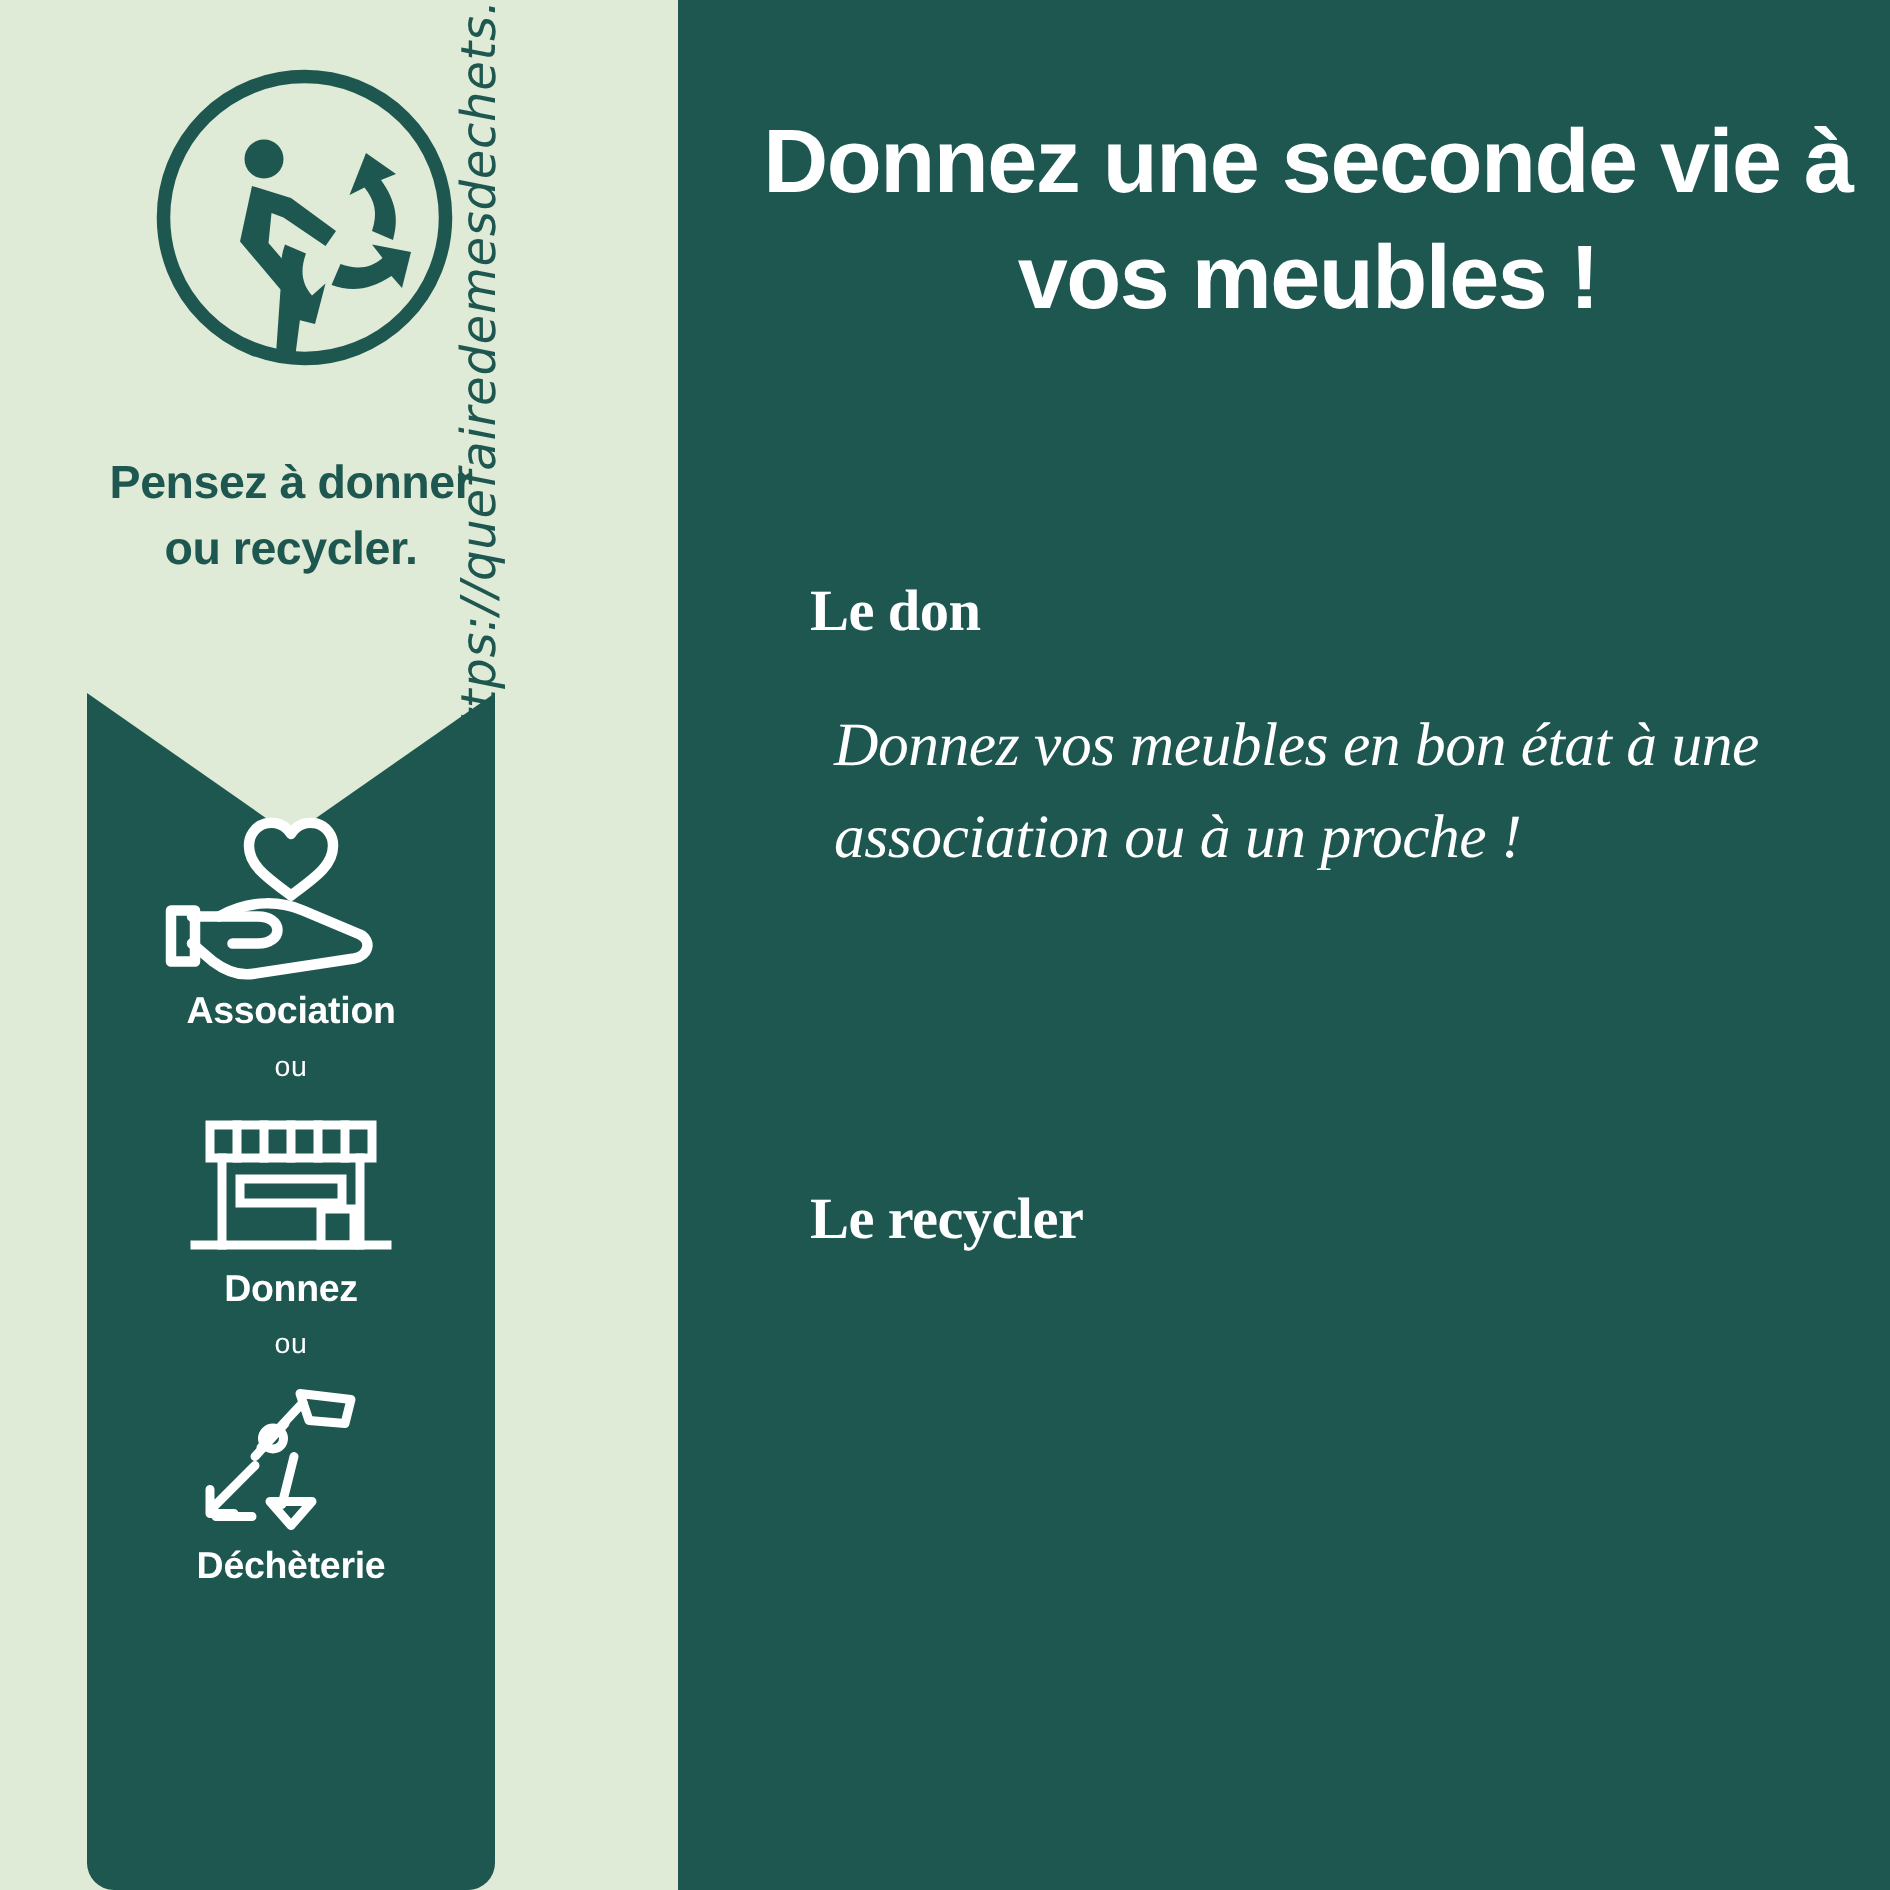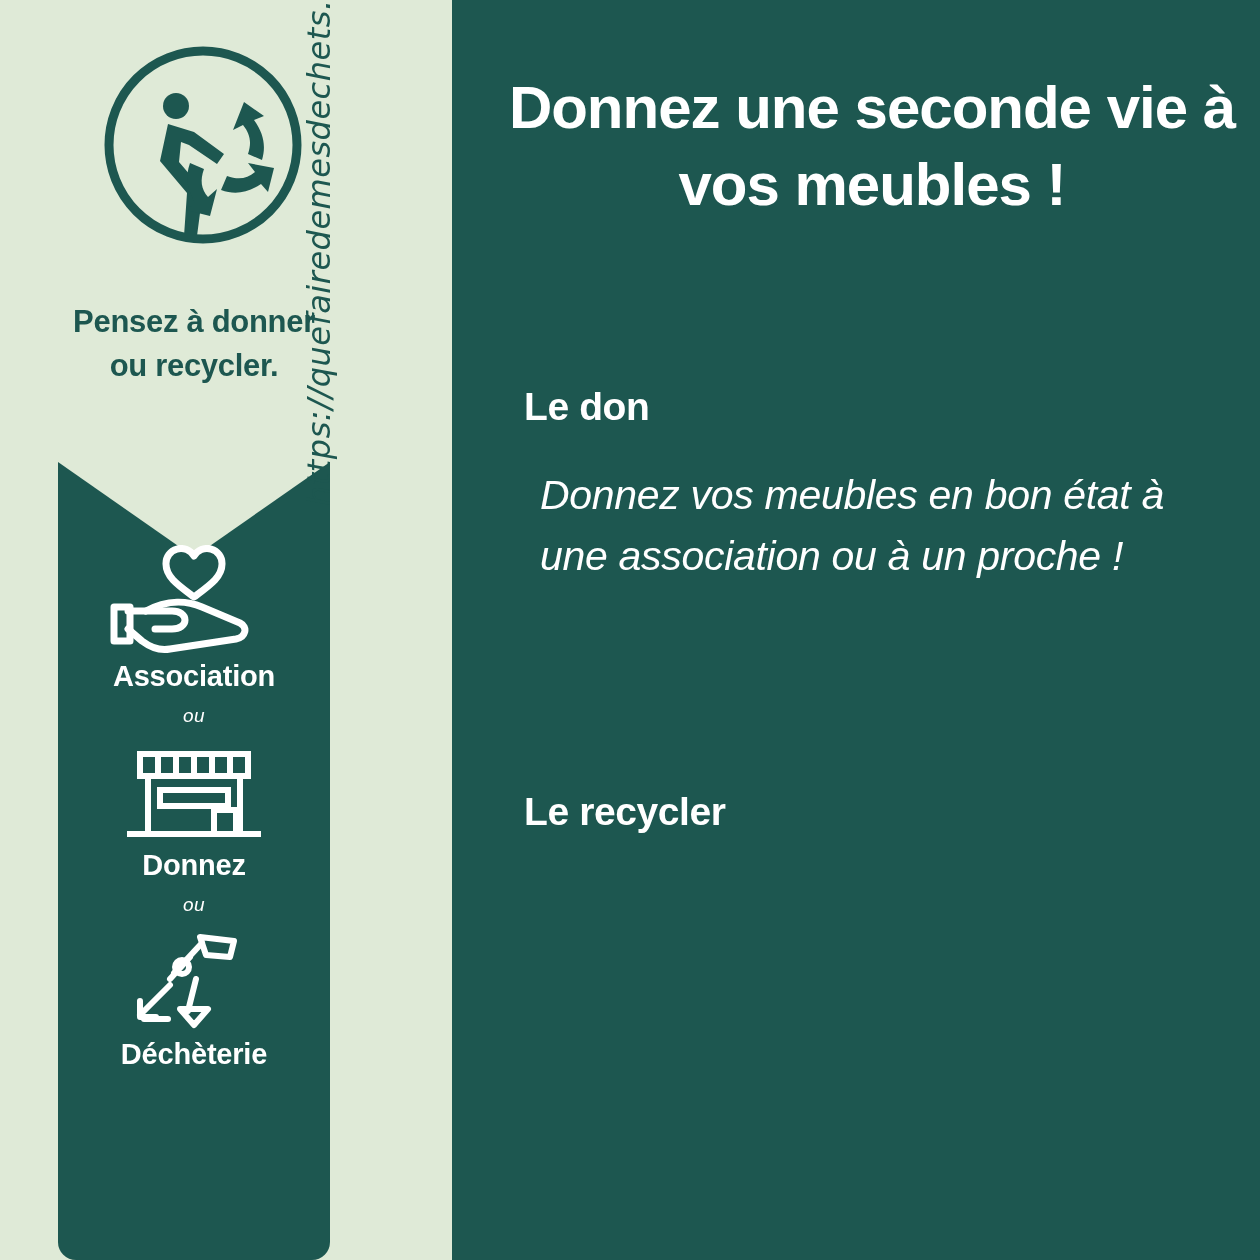--- a/index.html
+++ b/index.html
@@ -76,28 +76,27 @@
   .step {
     margin: 0 0 6px 0;
   }
   .step-icon {
     height: 104px;
     display: flex;
     align-items: center;
     justify-content: center;
   }
   .step-label {
-    font-size: 29px;
+    font-size: 25px;
     font-weight: bold;
     letter-spacing: -0.2px;
     margin-top: 8px;
   }
   .step-sep {
     font-size: 19px;
-    font-style: italic;
     margin: 12px 0 10px 0;
     letter-spacing: 0.5px;
   }
   
   .url-vertical {
     position: absolute;
     left: 300px;
     top: 506px;
     width: 620px;
     transform: rotate(-90deg);
@@ -125,22 +124,23 @@
     top: 70px;
     width: 780px;
     text-align: center;
     font-size: 60px;
     font-weight: bold;
     line-height: 1.28;
     letter-spacing: -1px;
   }
   .section {
     position: absolute;
-    left: 72px;
+    left: 88px;
     width: 720px;
+    font-family: Liberation Serif, serif;
   }
   .section.don { top: 385px; }
   .section.recyclage { top: 790px; }
   .section-title {
     font-size: 39px;
     font-weight: bold;
     letter-spacing: -0.4px;
     margin: 0 0 36px 0;
   }
   .section-body {

